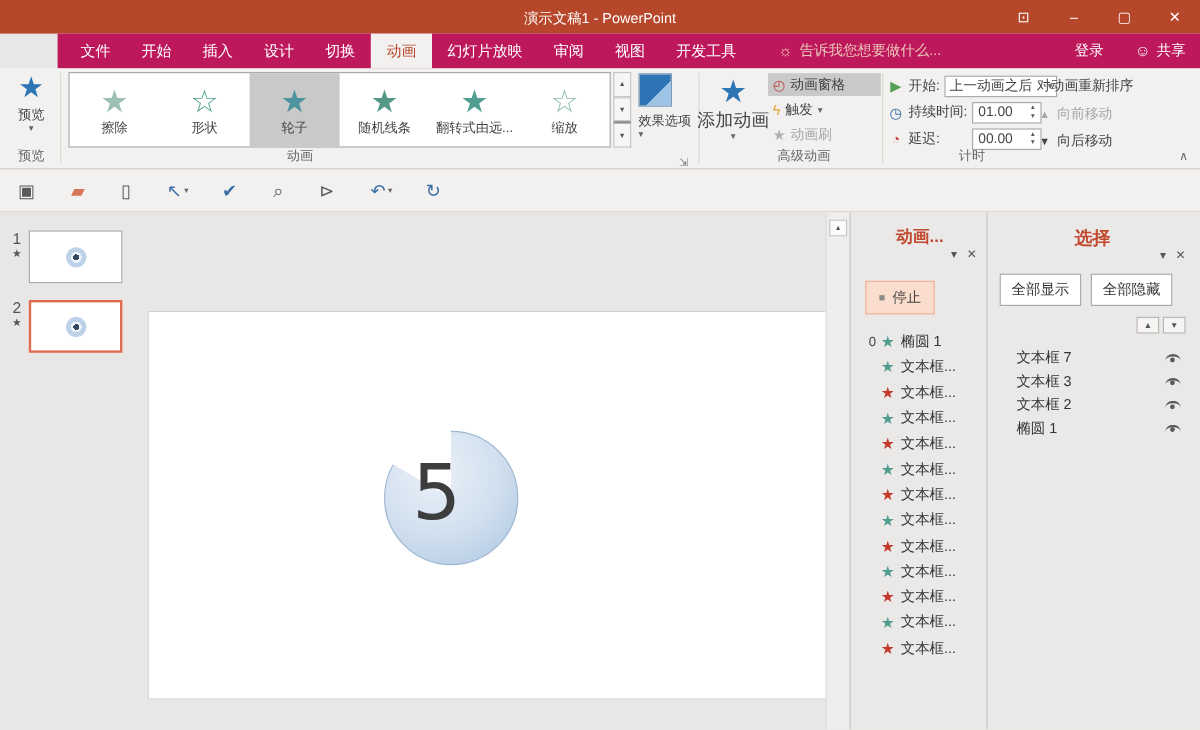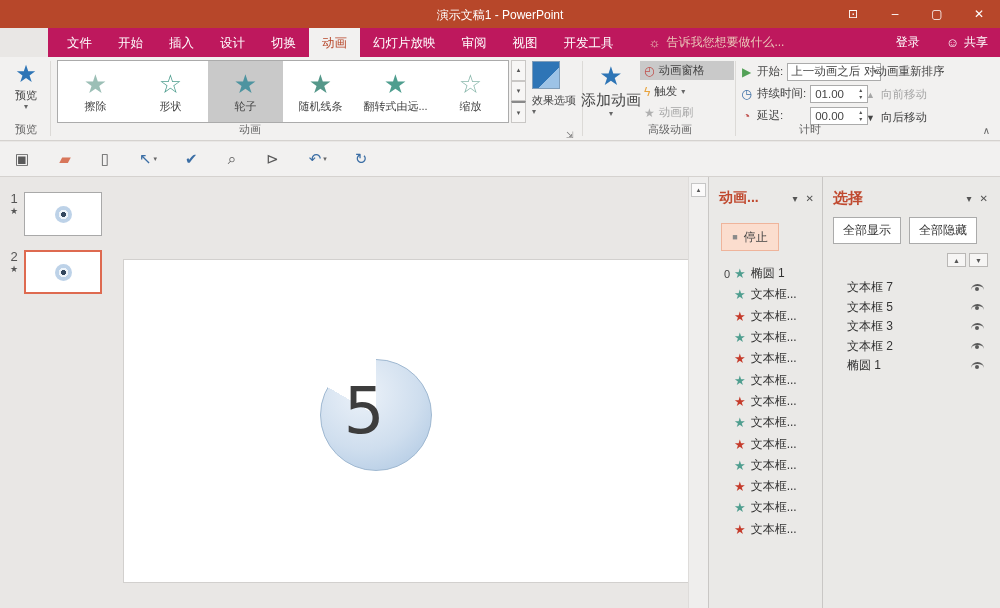--- a/index.html
+++ b/index.html
@@ -98,21 +98,21 @@
   .countdown .wedge { position:absolute; inset:-2px; border-radius:50%;
                background:conic-gradient(from 300deg, #fff 0deg 60deg, transparent 60deg 360deg); }
   .countdown .num { position:absolute; left:-12px; top:50%; width:100%; transform:translateY(-55%); text-align:center;
                font-size:64px; color:#3D3D3D; font-family:"DejaVu Sans",sans-serif; }
 
   .v-scrollbar { position:absolute; left:688px; top:0; bottom:0; width:20px; background:#EFEEED; border-left:1px solid #DEDCDA; }
   .scroll-up-btn { position:absolute; top:6px; left:2px; width:15px; height:14px; background:#FBFAFA; border:1px solid #C6C6C6; font-size:7px; color:#555; display:flex; align-items:center; justify-content:center; }
 
   
   .anim-pane { position:absolute; left:708px; top:0; width:114px; bottom:0; background:#EAE9E7; border-left:1px solid #C9C7C5; }
-  .pane-header { display:flex; align-items:center; padding:12px 8px 0 10px; }
+  .pane-header { display:flex; align-items:center; padding:12px 8px 0 10px;flex-direction:column; }
   .pane-title { font-size:14px; font-weight:bold; color:#C0492F; }
   .pane-ctrl { margin-left:auto; display:flex; gap:8px; font-size:10px; color:#555; }
   .stop-btn { margin:16px 0 0 12px; width:58px; height:28px; background:#FBDDCE; border:1px solid #EFB49B; display:flex; align-items:center; justify-content:center; gap:6px; font-size:12px; color:#444; }
   .stop-icon { font-size:9px; color:#8A8A8A; }
   .anim-list { margin-top:12px; }
   .anim-row { display:flex; align-items:center; height:21.3px; padding-left:12px; }
   .anim-prefix { width:9px; font-size:11px; color:#444; text-align:right; }
   .anim-star { font-size:13px; margin:0 5px 0 4px; line-height:13px; }
   .anim-star.teal { color:#4F9E8F; } .anim-star.red { color:#C53B2B; }
   .anim-lbl { font-size:12px; color:#333; white-space:nowrap; }
@@ -508,24 +508,20 @@
       <div class="sm-btn">▼</div>
     </div>
     <div class="sel-list">
 
         <div class="sel-row">
           <span class="sel-lbl">文本框 7</span>
           <span class="eye"></span>
         </div>
 
 
-        <div class="sel-row">
-          <span class="sel-lbl">文本框 5</span>
-          <span class="eye"></span>
-        </div>
 
 
         <div class="sel-row">
           <span class="sel-lbl">文本框 3</span>
           <span class="eye"></span>
         </div>
 
         <div class="sel-row">
           <span class="sel-lbl">文本框 2</span>
           <span class="eye"></span>

